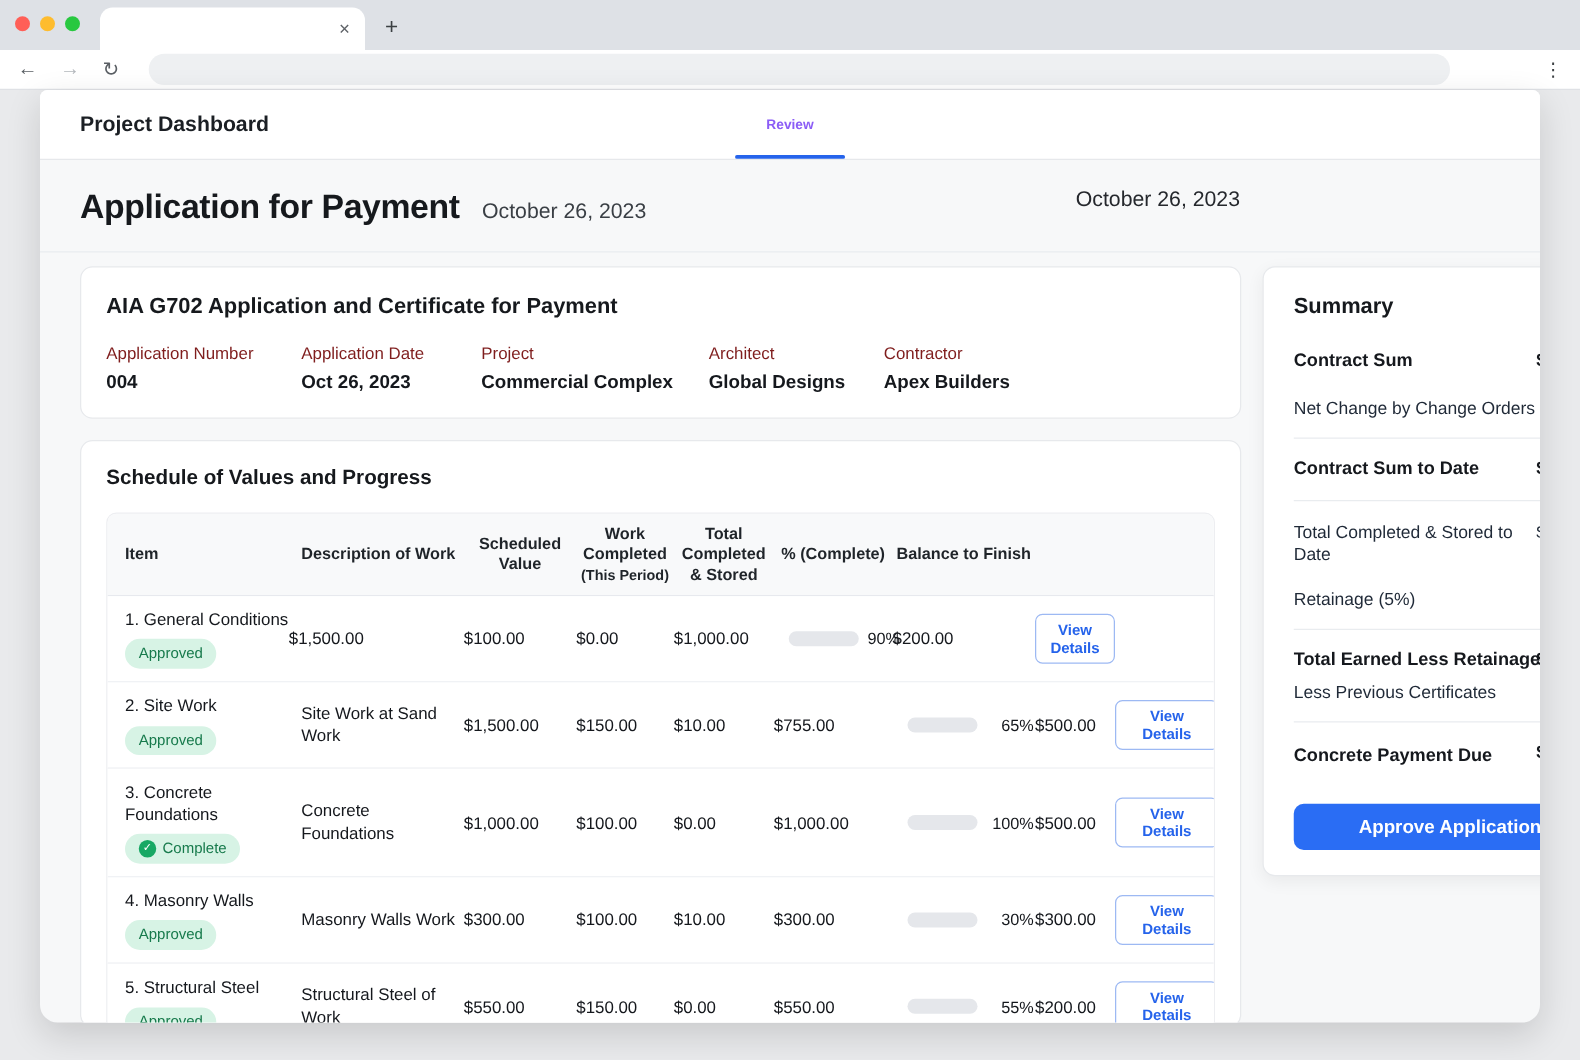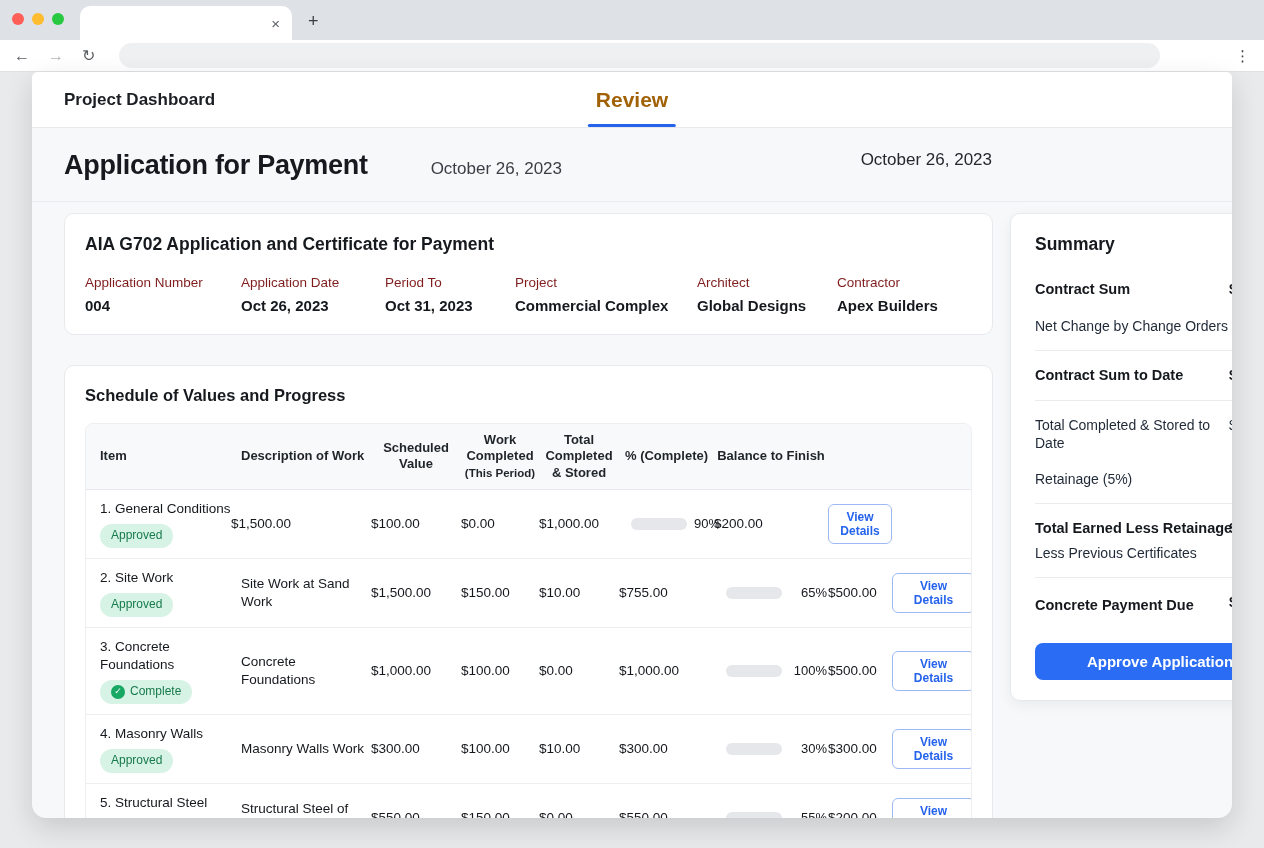--- a/index.html
+++ b/index.html
@@ -23,36 +23,36 @@
             display:flex; align-items:center; padding:0 14px; font-size:12px; color:#5f6368; }
   .kebab { position:absolute; right:14px; color:#3c4043; font-size:15px; letter-spacing:0; }
 
   
   .app-card { position:absolute; left:32px; top:72px; width:1200px; height:746px; background:#f7f8f9;
               border-radius:6px 6px 14px 14px; overflow:hidden; box-shadow:0 10px 28px rgba(0,0,0,.14); }
   .app-header { height:56px; background:#ffffff; border-bottom:1px solid #e6e8eb; position:relative;
                 display:flex; align-items:center; }
   .app-title { font-size:17px; font-weight:700; margin-left:32px; color:#1b1f24; }
   .tab-review { position:absolute; left:50%; transform:translateX(-50%); top:0; height:100%;
-                display:flex; align-items:center; color:#a16207; font-size:21px; font-weight:700; }
+                display:flex; align-items:center; color:#8b5cf6; font-size:11px; font-weight:700; }
   .tab-review .underline { position:absolute; bottom:0; left:50%; transform:translateX(-50%);
                 width:88px; height:3px; background:#2563eb; border-radius:2px; }
 
   .page-head { position:relative; padding:22px 32px 20px 32px; border-bottom:1px solid #e9ebef;
-               display:flex; align-items:baseline;gap:45px; }
+               display:flex; align-items:baseline; }
   .page-title { font-size:27px; font-weight:700; letter-spacing:-0.3px; color:#16191d; }
   .page-date { font-size:17px; color:#3a3f45; margin-left:18px; }
   .page-date-right { position:absolute; right:240px; font-size:17px; color:#25282d; }
 
   .content { display:flex; align-items:flex-start; padding:11px 0 0 32px; }
   .left-col { width:929px; flex:none; }
   .panel { background:#ffffff; border:1px solid #e7e9ec; border-radius:10px; }
 
   
-  .g702 { padding:20px; margin-bottom:30px; }
+  .g702 { padding:20px; margin-bottom:17px; }
   .g702-title { font-size:17.5px; font-weight:700; margin-bottom:20px; color:#16191d; }
   .fields { display:flex; }
   .field { flex:none; }
   .field .lbl { font-size:13.5px; color:#7f1d1d; }
   .field .val { font-size:15px; font-weight:700; margin-top:7px; color:#15181d; }
   .f0{width:156px}.f1{width:144px}.f2{width:130px}.f3{width:182px}.f4{width:140px}.f5{width:auto}
 
   
   .schedule { padding:20px; height:470px; }
   .sched-title { font-size:16.5px; font-weight:700; margin-bottom:18px; color:#16191d; }
@@ -137,24 +137,20 @@
         <div class="g702-title">AIA G702 Application and Certificate for Payment</div>
         <div class="fields">
           <div class="field f0">
             <div class="lbl">Application Number</div>
             <div class="val">004</div>
           </div>
           <div class="field f1">
             <div class="lbl">Application Date</div>
             <div class="val">Oct 26, 2023</div>
           </div>
-          <div class="field f2">
-            <div class="lbl">Period To</div>
-            <div class="val">Oct 31, 2023</div>
-          </div>
           <div class="field f3">
             <div class="lbl">Project</div>
             <div class="val">Commercial Complex</div>
           </div>
           <div class="field f4">
             <div class="lbl">Architect</div>
             <div class="val">Global Designs</div>
           </div>
           <div class="field f5">
             <div class="lbl">Contractor</div>

